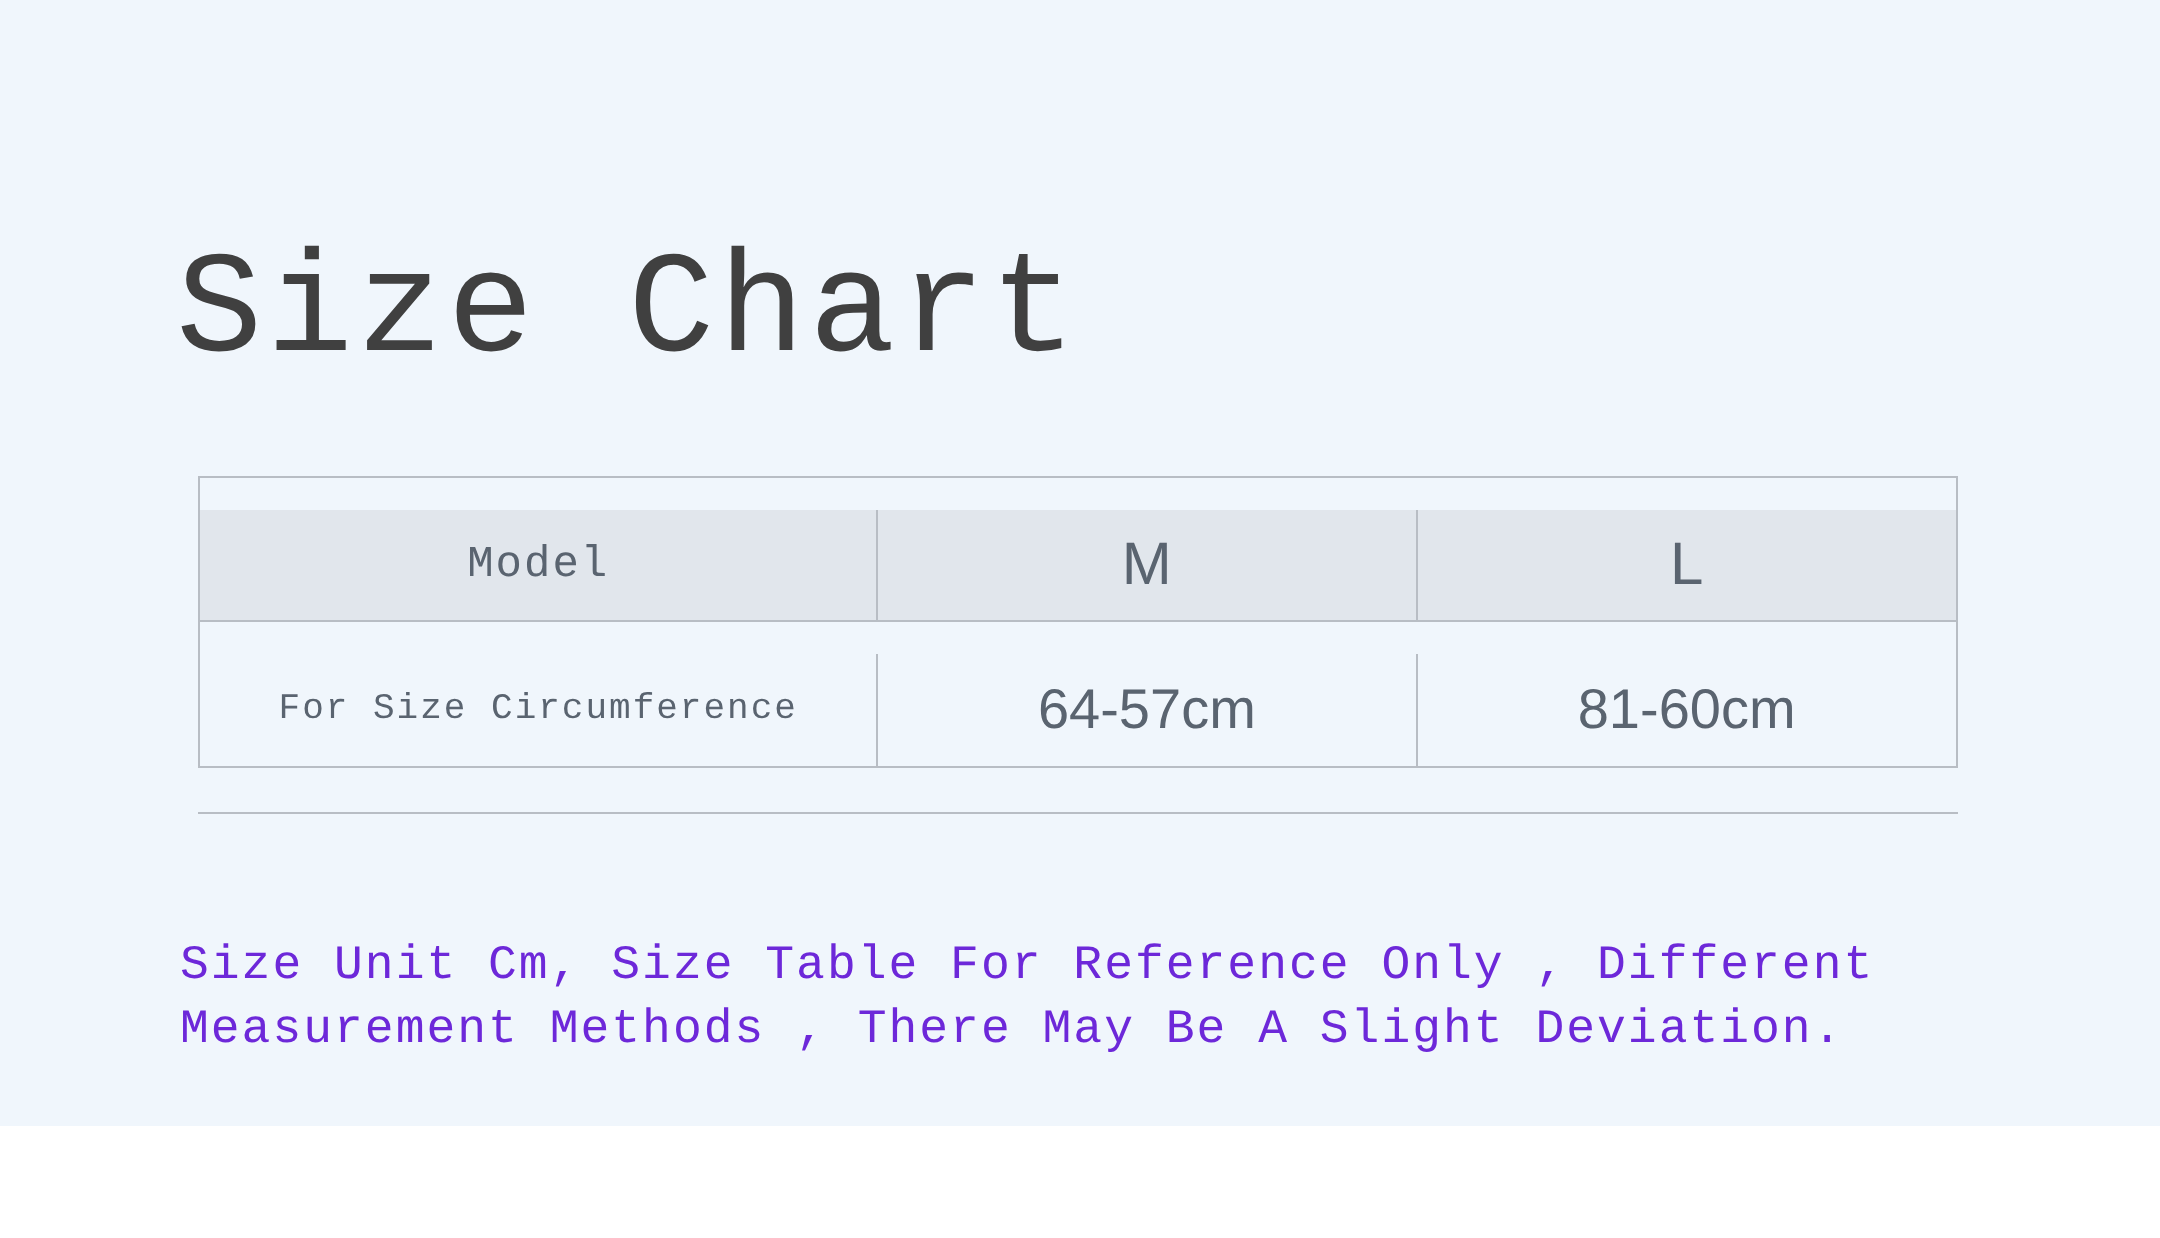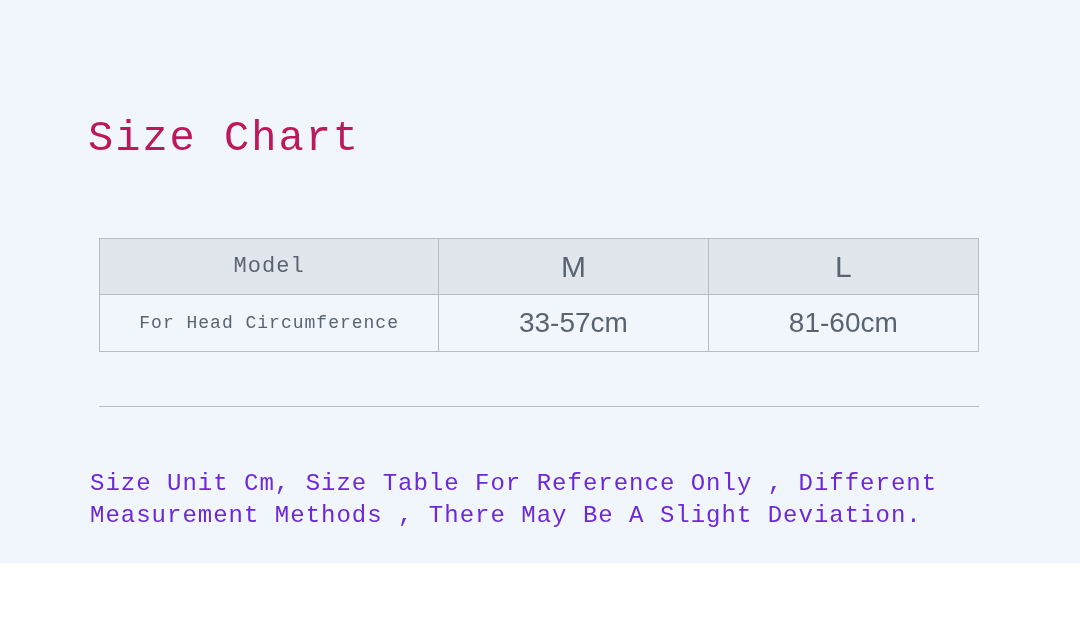--- a/index.html
+++ b/index.html
@@ -13,36 +13,36 @@
   .page {
     width: 1080px;
     height: 619px;
     background: #f0f6fc;
     position: relative;
   }
   .title {
     position: absolute;
     top: 115px;
     left: 88px;
-    font-size: 42px;
+    font-size: 72px;
     font-weight: 400;
     letter-spacing: 2px;
-    color: #be185d;
+    color: #404040;
     font-family: "Courier New", Courier, monospace;
   }
   .table {
     position: absolute;
     top: 238px;
     left: 99px;
     width: 880px;
     border: 1px solid #b8bdc4;
     border-collapse: collapse;
     background: #f0f6fc;
   }
-  .row { display: flex; height: 56px; }
+  .row { display: flex; height: 56px; margin-top: 16px; }
   .row.header .cell {
     background: #e1e6ec;
   }
   .cell {
     border-right: 1px solid #b8bdc4;
     display: flex;
     align-items: center;
     justify-content: center;
     color: #5a6470;
   }
@@ -97,24 +97,24 @@
       </div>
       <div class="cell col1">
         <span class="hdr-size">M</span>
       </div>
       <div class="cell col2">
         <span class="hdr-size">L</span>
       </div>
     </div>
     <div class="row">
       <div class="cell col0">
-        <span class="body-label">For Head Circumference</span>
+        <span class="body-label">For Size Circumference</span>
       </div>
       <div class="cell col1">
-        <span class="body-val">33-57cm</span>
+        <span class="body-val">64-57cm</span>
       </div>
       <div class="cell col2">
         <span class="body-val">81-60cm</span>
       </div>
     </div>
   </div>
 
   <div class="divider"></div>
 
   <div class="note">Size Unit Cm, Size Table For Reference Only , Different Measurement Methods , There May Be A Slight Deviation.</div>

